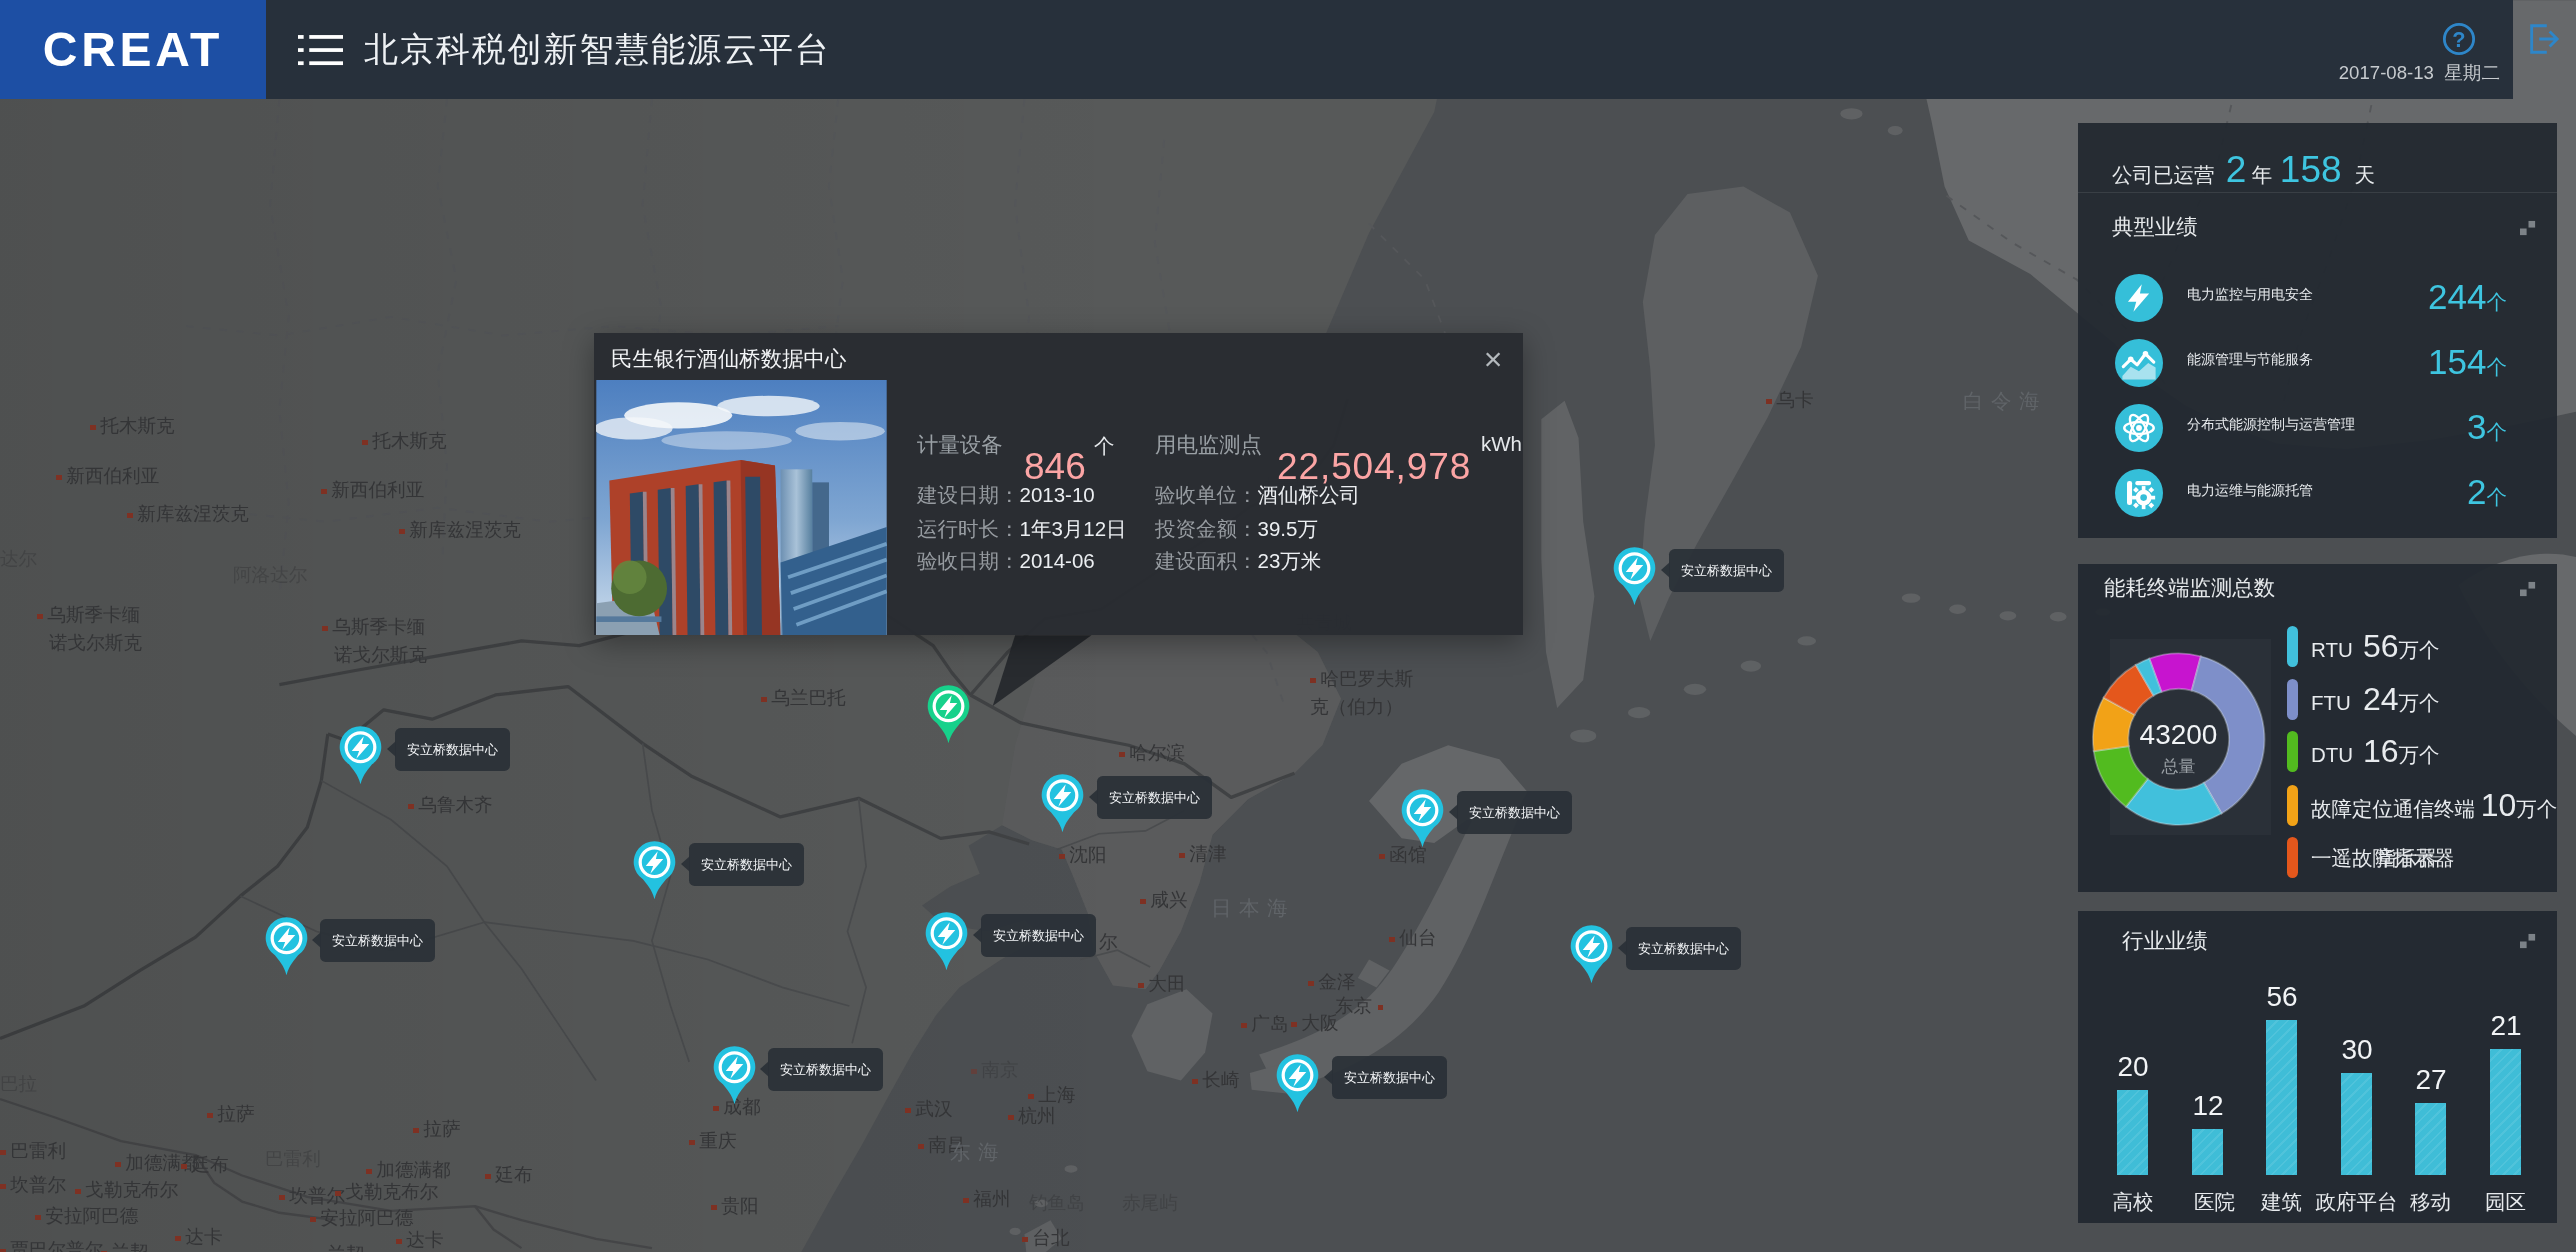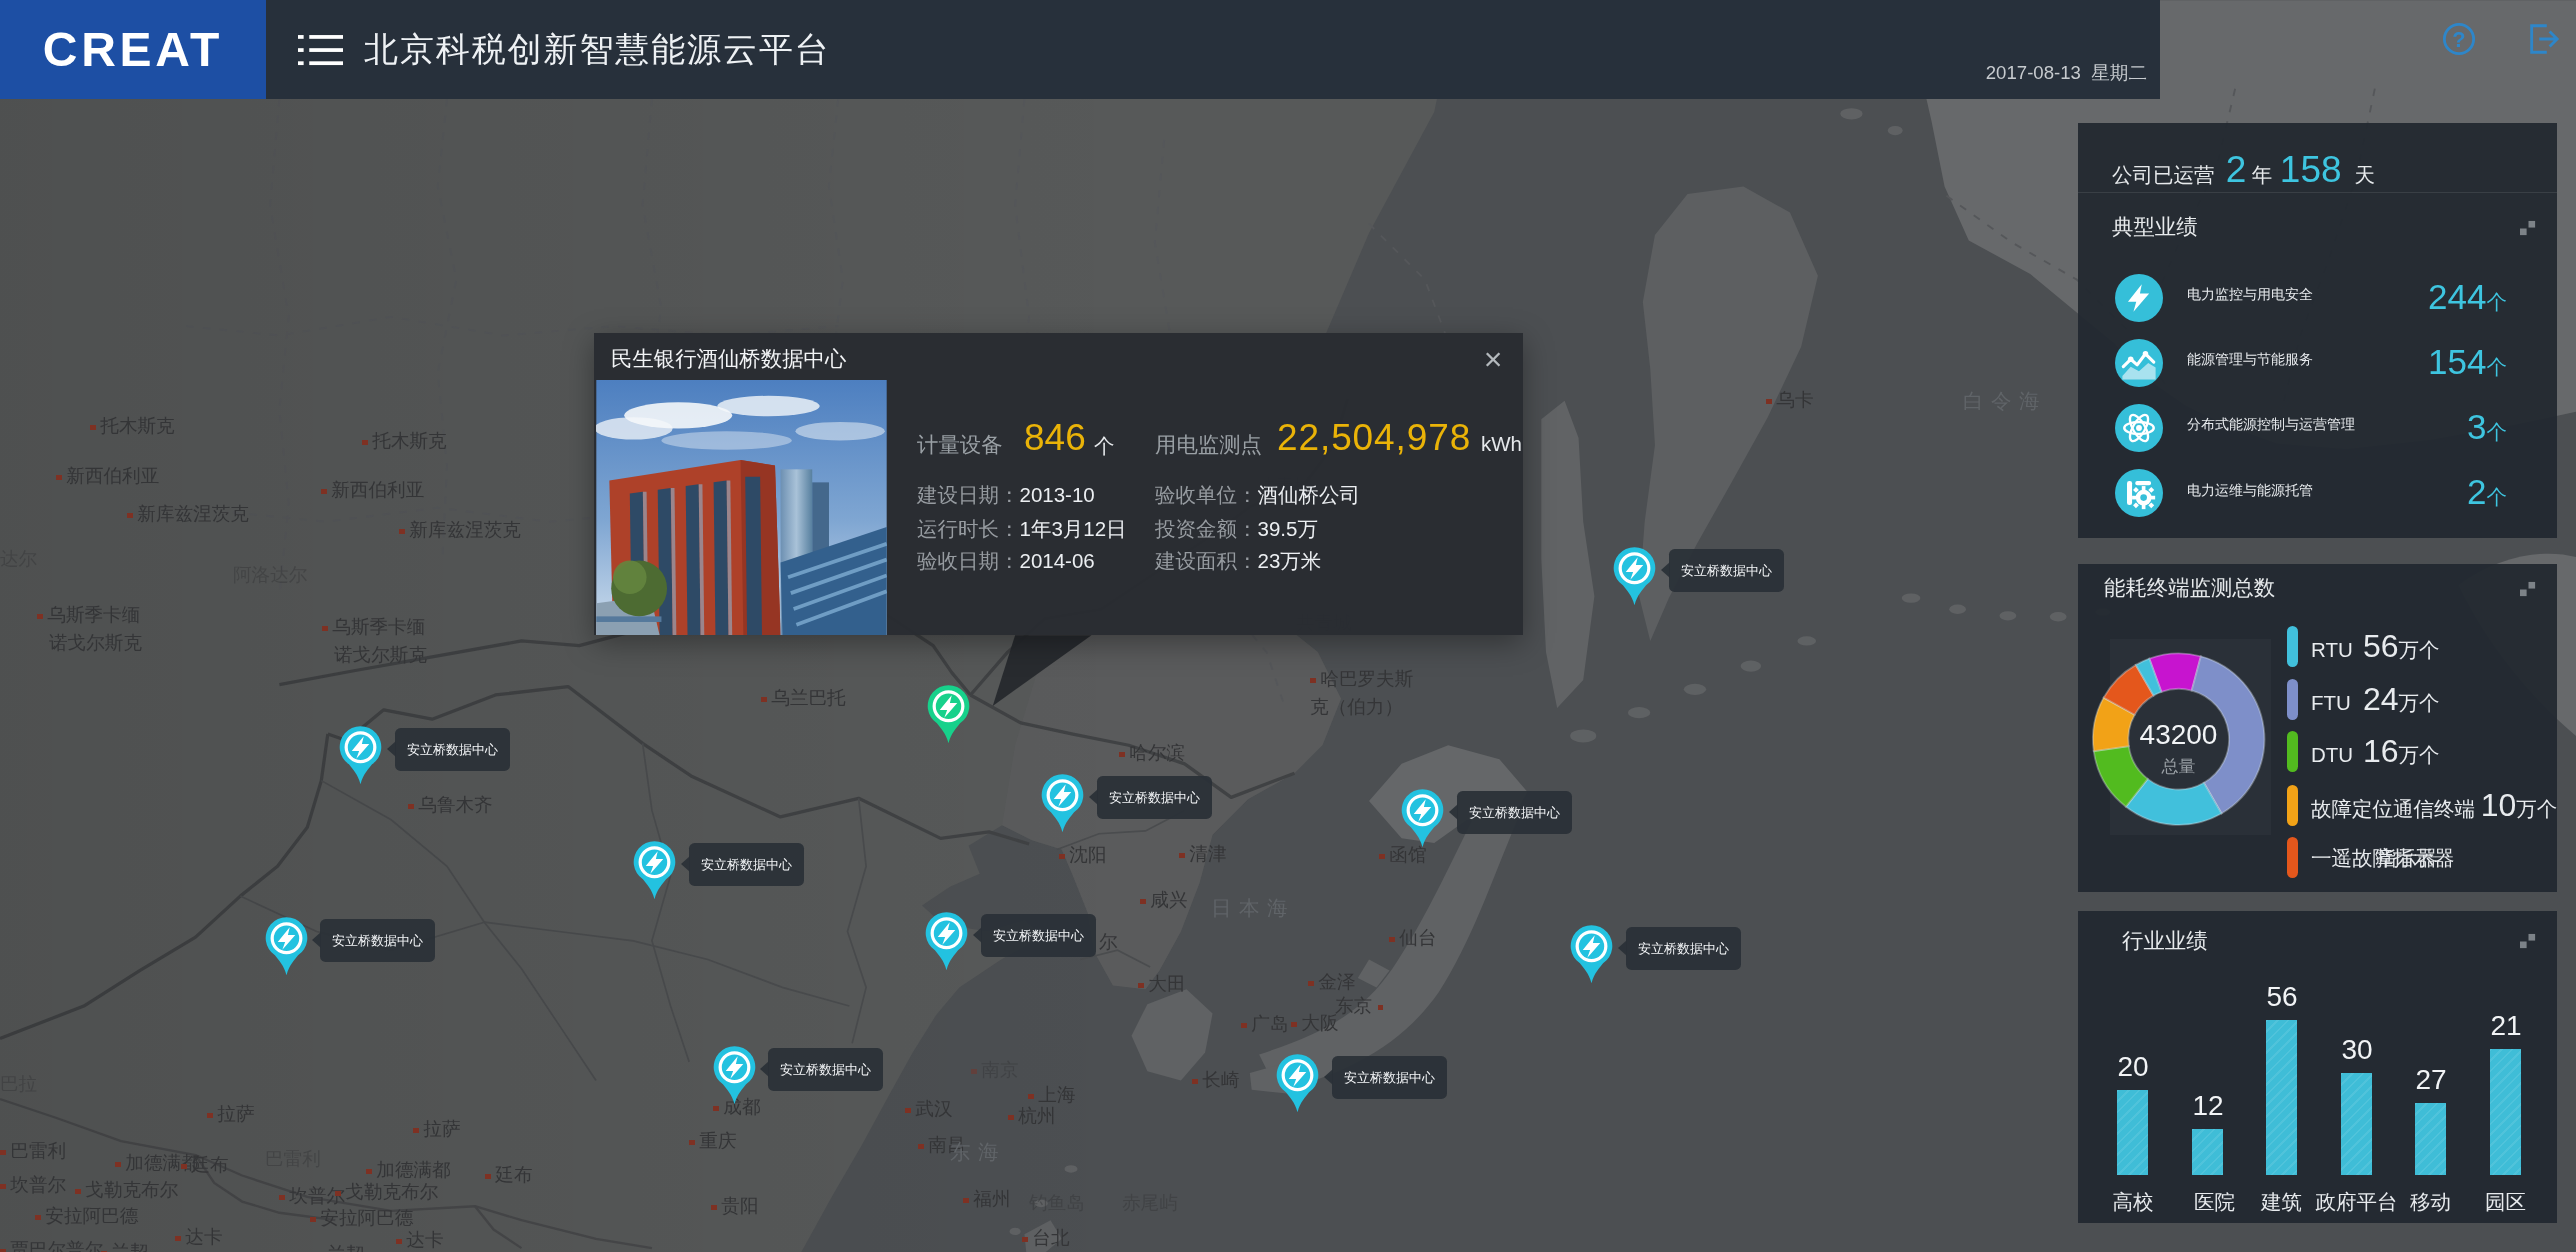--- a/index.html
+++ b/index.html
@@ -1,20 +1,20 @@
 <!DOCTYPE html>
 <html style="font-size:15px"><head>
 <meta charset="utf-8">
 <style>
   html,body{margin:0;padding:0;background:#4e5154;width:2576px;height:1253px;overflow:hidden;
     font-family:"Liberation Sans", sans-serif;}
   #stage{position:relative;width:2576px;height:1253px;overflow:hidden;}
   .abs{position:absolute;}
   
-  #nav{position:absolute;left:0;top:0;width:2160px;height:99px;background:#27303b;z-index:40;}
+  #nav{position:absolute;left:0;top:0;width:2513px;height:99px;background:#27303b;z-index:40;}
   #logo{position:absolute;left:0;top:0;width:266px;height:99px;background:#1d4fa4;color:#fff;
     font-size:48px;font-weight:bold;letter-spacing:3.7px;text-align:center;line-height:99px;}
   #navtitle{position:absolute;left:364px;top:0;height:99px;line-height:99px;color:#eef1f4;font-size:34px;letter-spacing:1.9px;}
   #navdate{position:absolute;right:13px;top:60px;color:#c7cbcf;font-size:18.6px;}
   
   .city{position:absolute;color:#343537;font-size:18.6px;white-space:nowrap;z-index:2;}
   .city i{display:inline-block;width:5.6px;height:5.6px;background:#7e3123;margin-right:4.7px;vertical-align:1.9px;}
   .sealab{position:absolute;color:#606468;font-size:20.5px;letter-spacing:7.5px;white-space:nowrap;z-index:2;}
   .faint{opacity:.45;}
   
@@ -41,21 +41,21 @@
   .bcat{position:absolute;color:#e8ebee;font-size:20.5px;text-align:center;width:149px;}
   
   #popup{position:absolute;left:594px;top:333px;width:929px;height:302px;background:rgba(41,44,49,.96);z-index:25;
     box-shadow:0 7.5px 28px rgba(0,0,0,.35);}
   #ptail{position:absolute;left:989px;top:635px;width:123px;height:73px;z-index:24;}
   #popup .title{position:absolute;left:17px;top:11.2px;color:#f2f4f6;font-size:21.4px;}
   #popup .close{position:absolute;right:20.5px;top:7.5px;color:#b4b9bd;font-size:32px;}
   .pp-lab{color:#969ba0;}
   .pp-val{color:#eceff2;}
   .statlab{position:absolute;color:#9aa0a5;font-size:21.4px;}
-  .statnum{position:absolute;color:#eab308;font-size:37px;}
+  .statnum{position:absolute;color:#fca5a5;font-size:37px;margin-top:29px;}
   .statunit{position:absolute;color:#e6e9ec;font-size:20.5px;}
   .det{position:absolute;font-size:20.5px;white-space:nowrap;}
 </style>
 </head>
 <body>
 <div id="stage">
 <svg class="abs" style="left:0;top:0;z-index:1" width="2576" height="1253" viewBox="0 0 2766 1345">
   <rect x="0" y="0" width="2766" height="1345" fill="#4c4f52"></rect>
 
   <path fill="#575959" d="M0,0 L1565,0 L1540,120 1505,185 1470,250 1440,320 1410,390 1382,460 1352,530 1332,600 1365,660 1415,700 1440,750 1420,800 1390,830

